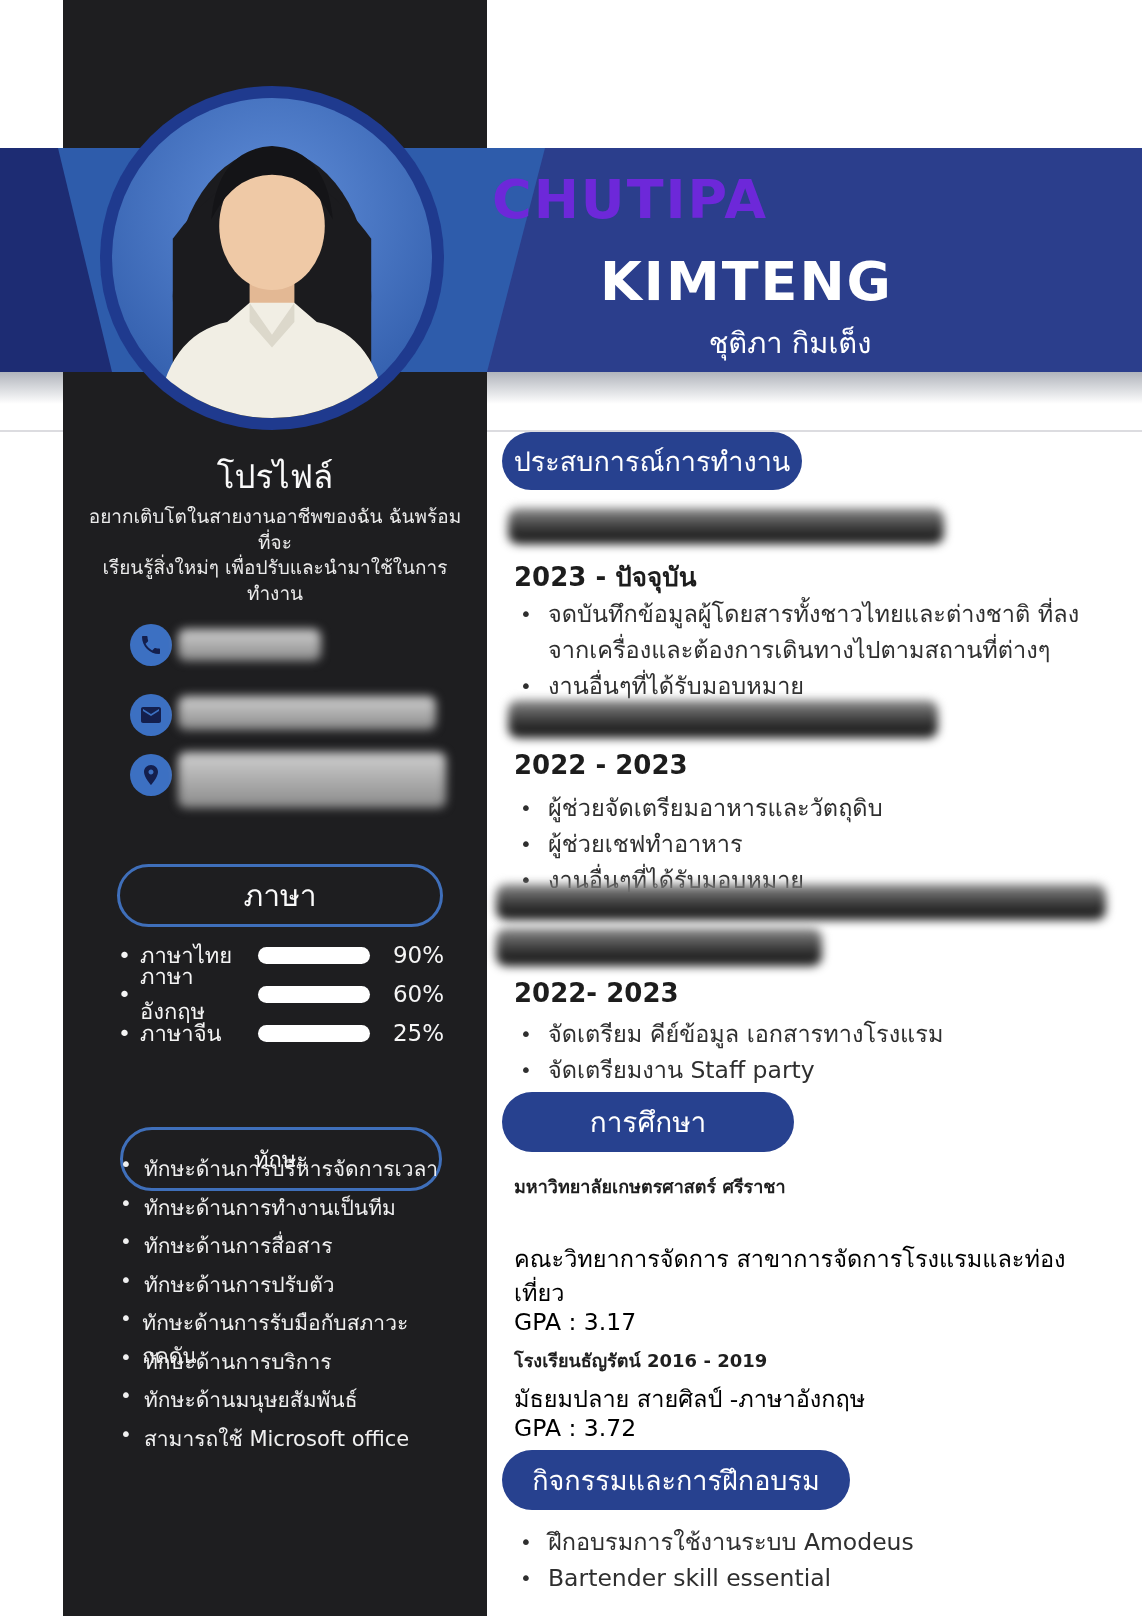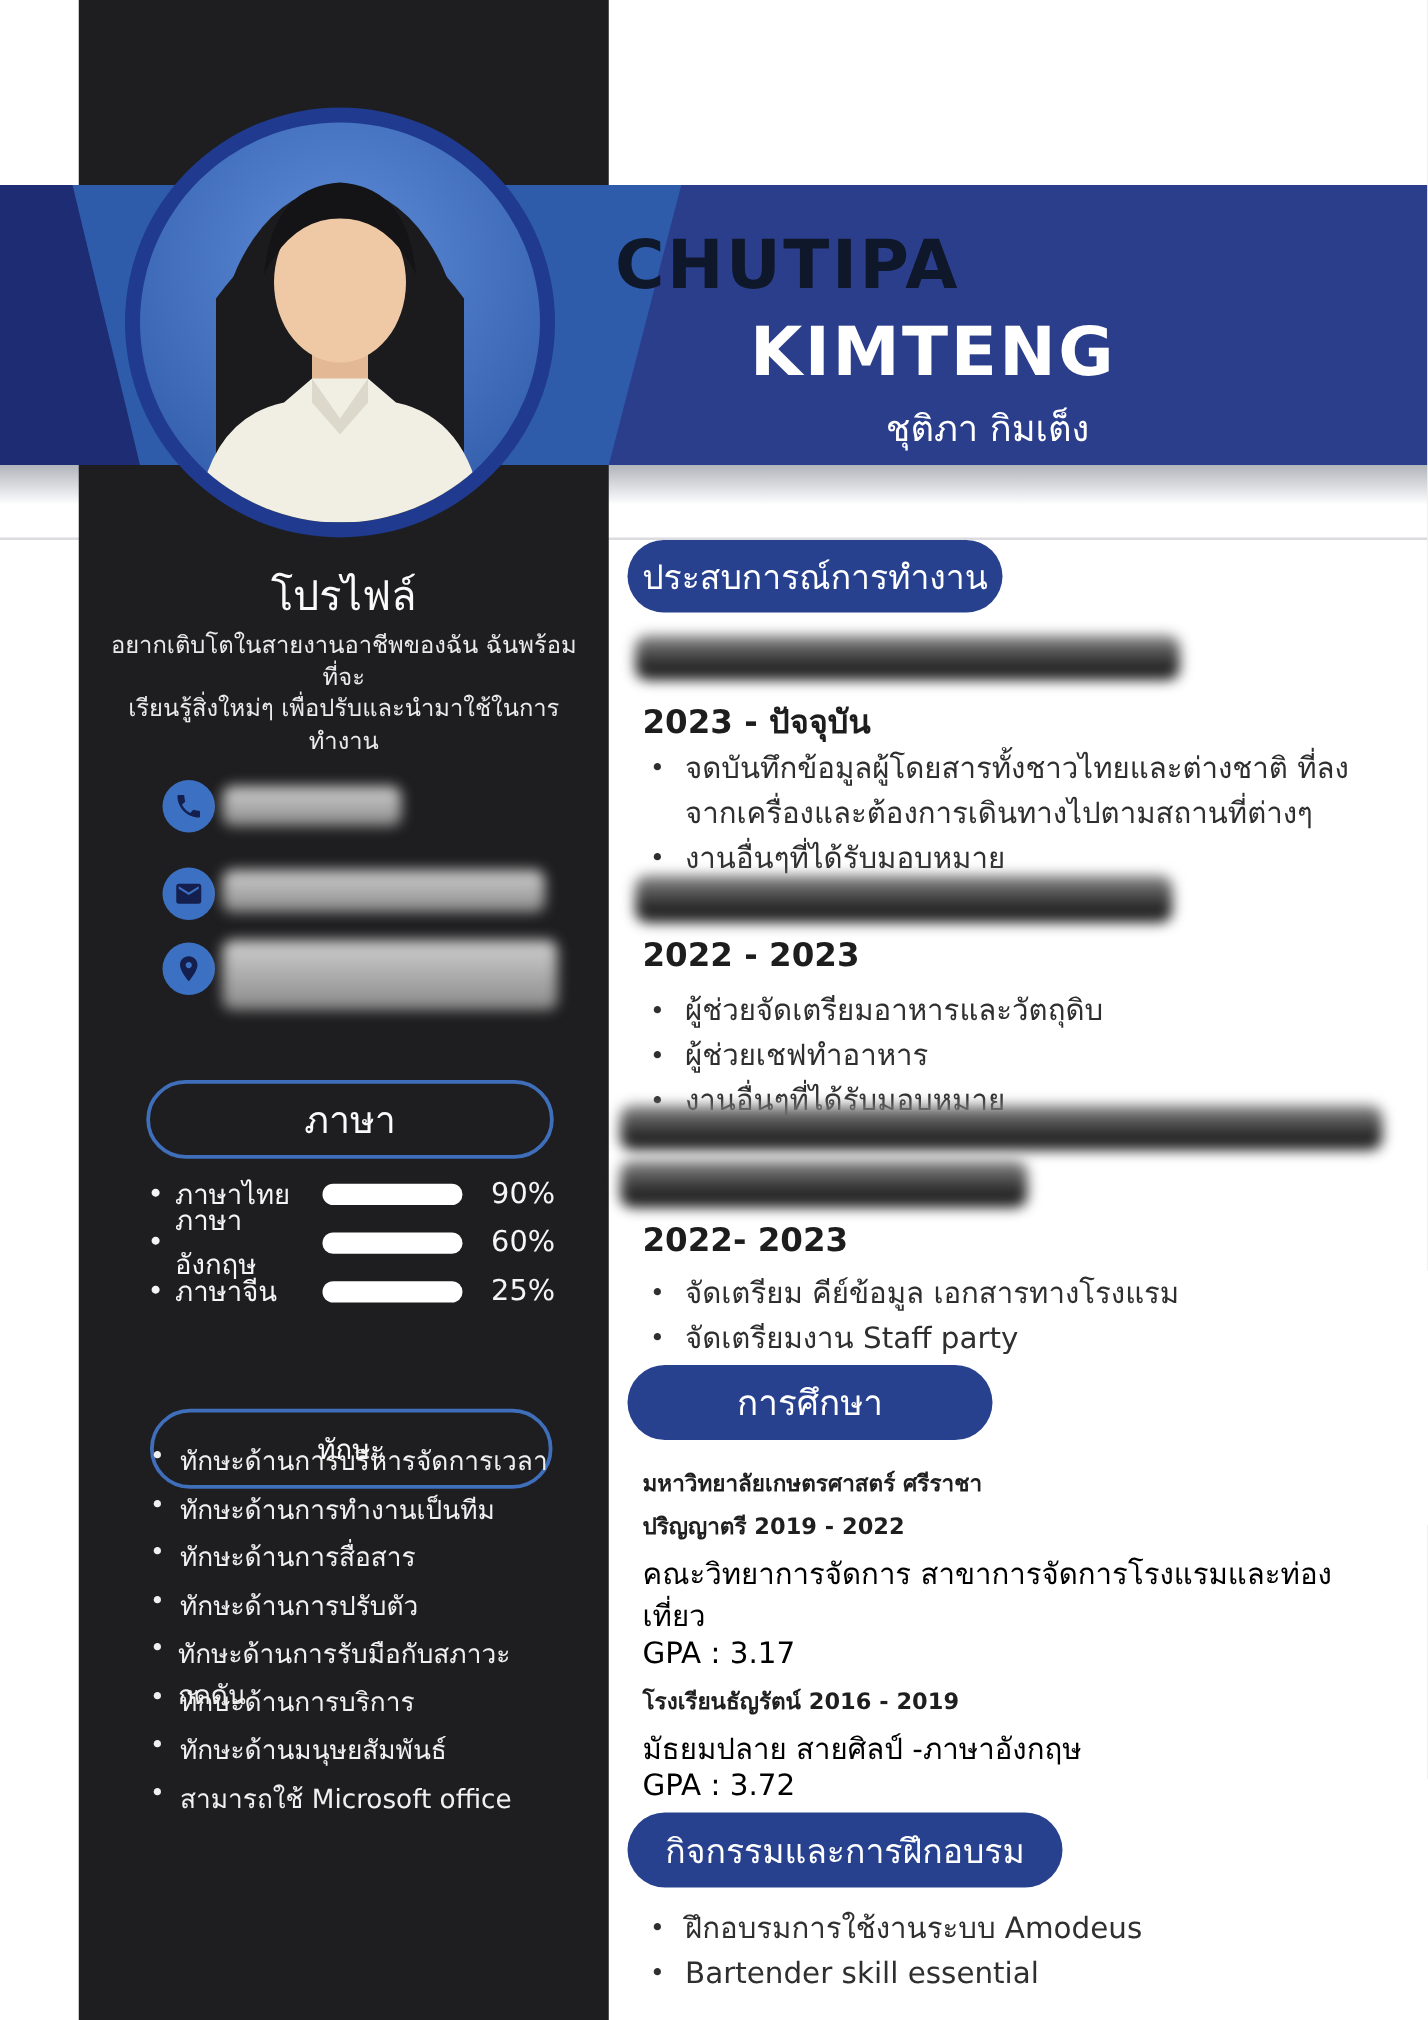--- a/index.html
+++ b/index.html
@@ -17,21 +17,21 @@
      clip-path:polygon(0 0,545px 0,487px 224px,0 224px);}
   .banner-wedge{position:absolute;left:0;top:0;width:130px;height:224px;background:#1d2c73;
      clip-path:polygon(0 0,58px 0,112px 224px,0 224px);}
 
   .photo-ring{left:100px;top:86px;width:344px;height:344px;border-radius:50%;
      background:#1f3a8e;z-index:5;display:flex;align-items:center;justify-content:center;}
   .photo-inner{width:320px;height:320px;border-radius:50%;overflow:hidden;
      background:radial-gradient(circle at 50% 35%,#5f8dd8,#3662b0 75%);}
 
   
-  .name1{left:492px;top:168px;font-size:54px;font-weight:800;color:#0f172a;letter-spacing:2px;z-index:6;margin-top:12px;}
+  .name1{left:492px;top:168px;font-size:54px;font-weight:800;color:#6d28d9;letter-spacing:2px;z-index:6;}
   .name2{left:600px;top:250px;font-size:54px;font-weight:800;color:#ffffff;letter-spacing:2px;z-index:6;}
   .name-thai{left:640px;top:320px;width:300px;text-align:center;font-size:29px;color:#ffffff;z-index:6;}
 
   
   .side{z-index:6;color:#f2f2f2;}
   .profile-title{left:63px;top:450px;width:424px;text-align:center;font-size:33px;color:#fafafa;}
   .profile-text{left:85px;top:504px;width:380px;text-align:center;font-size:19px;line-height:25.5px;color:#eaeaea;}
 
   .contact-icon{width:42px;height:42px;border-radius:50%;background:#3c70c2;
      display:flex;align-items:center;justify-content:center;z-index:6;}
@@ -221,21 +221,20 @@
         <span>จัดเตรียม คีย์ข้อมูล เอกสารทางโรงแรม</span>
       </div>
     <div class="rbullet">
         <span class="dot">•</span>
         <span>จัดเตรียมงาน Staff party</span>
       </div>
   </div>
 
   <div class="abs pill" style="left:502px;top:1092px;width:292px;height:60px;font-size:28px;">การศึกษา</div>
   <div class="abs edu-b" style="left:514px;top:1172px;">มหาวิทยาลัยเกษตรศาสตร์ ศรีราชา</div>
-  <div class="abs edu-b" style="left:514px;top:1206px;">ปริญญาตรี 2019 - 2022</div>
   <div class="abs edu-r" style="left:514px;top:1240px;">คณะวิทยาการจัดการ สาขาการจัดการโรงแรมและท่อง</div>
   <div class="abs edu-r" style="left:514px;top:1274px;">เที่ยว</div>
   <div class="abs edu-r" style="left:514px;top:1308px;">GPA : 3.17</div>
   <div class="abs edu-b" style="left:514px;top:1346px;">โรงเรียนธัญรัตน์ 2016 - 2019</div>
   <div class="abs edu-r" style="left:514px;top:1380px;">มัธยมปลาย สายศิลป์ -ภาษาอังกฤษ</div>
   <div class="abs edu-r" style="left:514px;top:1414px;">GPA : 3.72</div>
 
   <div class="abs pill" style="left:502px;top:1450px;width:348px;height:60px;font-size:27px;">กิจกรรมและการฝึกอบรม</div>
   <div class="abs rbullets" style="top:1524px;">
     <div class="rbullet">

